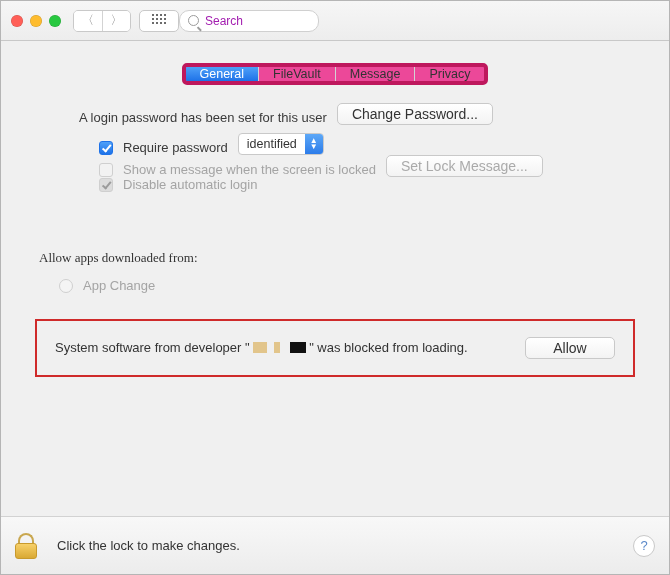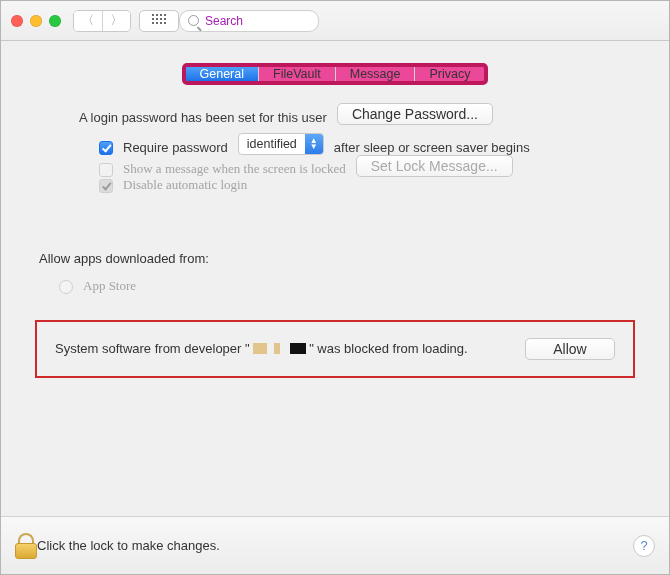--- a/index.html
+++ b/index.html
@@ -45,31 +45,31 @@
   .select .caret{ width:18px; height:22px; background:linear-gradient(#5faaf8,#2a7ae9); color:#fff;
                   display:flex; flex-direction:column; align-items:center; justify-content:center; font-size:8px; line-height:6px;}
   .chk { width:14px; height:14px; border:1px solid #b7b7b7; border-radius:3px; background:#fff; display:flex;
          align-items:center; justify-content:center; position:relative; flex-shrink:0;}
   .chk.on{ background:linear-gradient(#4ea0f8,#1e72e8); border-color:#1e72e8;}
   .chk.on::after{ content:""; width:3px; height:7px; border:solid #fff; border-width:0 2px 2px 0;
                   transform:rotate(40deg) translate(-0.5px,-1px);}
   .chk.dis{ background:#f2f2f2; border-color:#cfcfcf;}
   .chk.dis.on{ background:#dcdcdc; border-color:#cfcfcf;}
   .chk.dis.on::after{ border-color:#9b9b9b;}
-  .muted{ color:#a4a4a4;font-family:Liberation Serif, serif;}
-  .section-label { margin:58px 0 12px 0; font-size:13px; color:#333;}
+  .muted{ color:#a4a4a4;}
+  .section-label { margin:58px 0 12px 0; font-size:13px; color:#333;font-family:Liberation Serif, serif;}
   .radio { width:14px; height:14px; border:1px solid #cfcfcf; border-radius:50%; background:#f4f4f4;
            display:flex; align-items:center; justify-content:center; flex-shrink:0;}
   .radio.sel::after{ content:""; width:6px; height:6px; border-radius:50%; background:#b9b9b9;}
   .notice { margin:26px -4px 0 -4px; border:2px solid #cf2a2a; padding:16px 18px; display:flex;
             align-items:center; gap:18px;}
   .notice .msg{ flex:1; font-size:13px; color:#333; line-height:1.4;}
   .redact{ display:inline-block; height:11px; vertical-align:middle; position:relative; top:-1px;}
   .footer { height:58px; border-top:1px solid #d2d2d2; background:linear-gradient(#f8f8f8,#ececec);
-            display:flex; align-items:center; padding:0 14px; gap:0;}
+            display:flex; align-items:center; padding:0 14px; gap:20px;}
   .lock { width:22px; height:26px; position:relative;}
   .lock .shk{ position:absolute; top:0; left:3px; width:16px; height:13px; border:2px solid #c9a74f;
               border-bottom:none; border-radius:8px 8px 0 0;}
   .lock .bod{ position:absolute; bottom:0; left:0; width:22px; height:16px;
               background:linear-gradient(#f7d069,#d9a934); border-radius:3px; border:1px solid #c89a2d;}
   .footer .txt{ flex:1; font-size:13px; color:#333;}
   .help{ width:22px; height:22px; border:1px solid #c9c9c9; border-radius:50%; background:#fff;
          display:flex; align-items:center; justify-content:center; color:#5a88c9; font-size:13px; cursor:pointer;}
   .indent1{ padding-left:40px;}
   .indent2{ padding-left:60px;}
@@ -131,39 +131,38 @@
         <button class="btn">Change Password...</button>
       </div>
 
       <div class="row indent2">
         <div class="chk on"></div>
         <span>Require password</span>
         <div class="select">
           <span>identified</span>
           <div class="caret">▲<br>▼</div>
         </div>
-        <span>after sleep or screen saver begins</span>
       </div>
 
       <div class="row indent2">
         <div class="chk dis"></div>
         <span class="muted">Show a message when the screen is locked</span>
         <button class="btn dis">Set Lock Message...</button>
       </div>
 
       <div class="row indent2">
         <div class="chk dis on"></div>
         <span class="muted">Disable automatic login</span>
       </div>
 
       <div class="section-label">Allow apps downloaded from:</div>
 
       <div class="row" style="padding-left:20px">
         <div class="radio"></div>
-        <span class="muted">App Store</span>
+        <span class="muted">App Change</span>
       </div>
 
       <div class="notice">
         <div class="msg">
           <span>System software from developer "</span>
           <span class="redact" style="width:14px;background:#e2c58b"></span>
           <span class="redact" style="width:6px;background:#e2c58b;margin-left:3px"></span>
           <span class="redact" style="width:16px;background:#111;margin-left:6px"></span>
           <span>" was blocked from loading.</span>
         </div>

